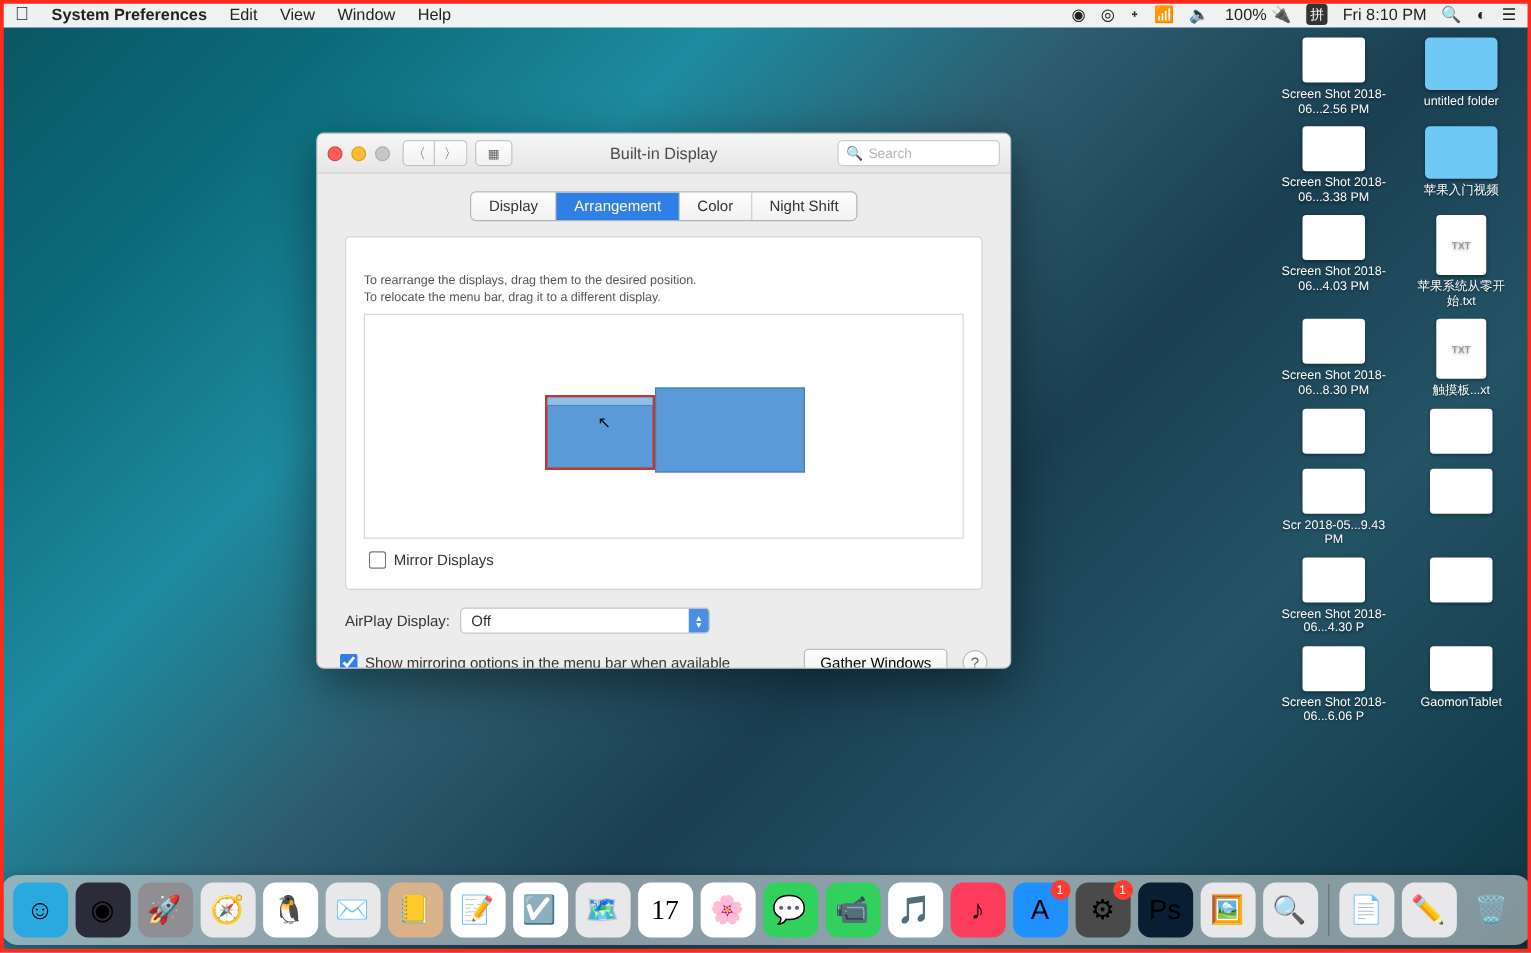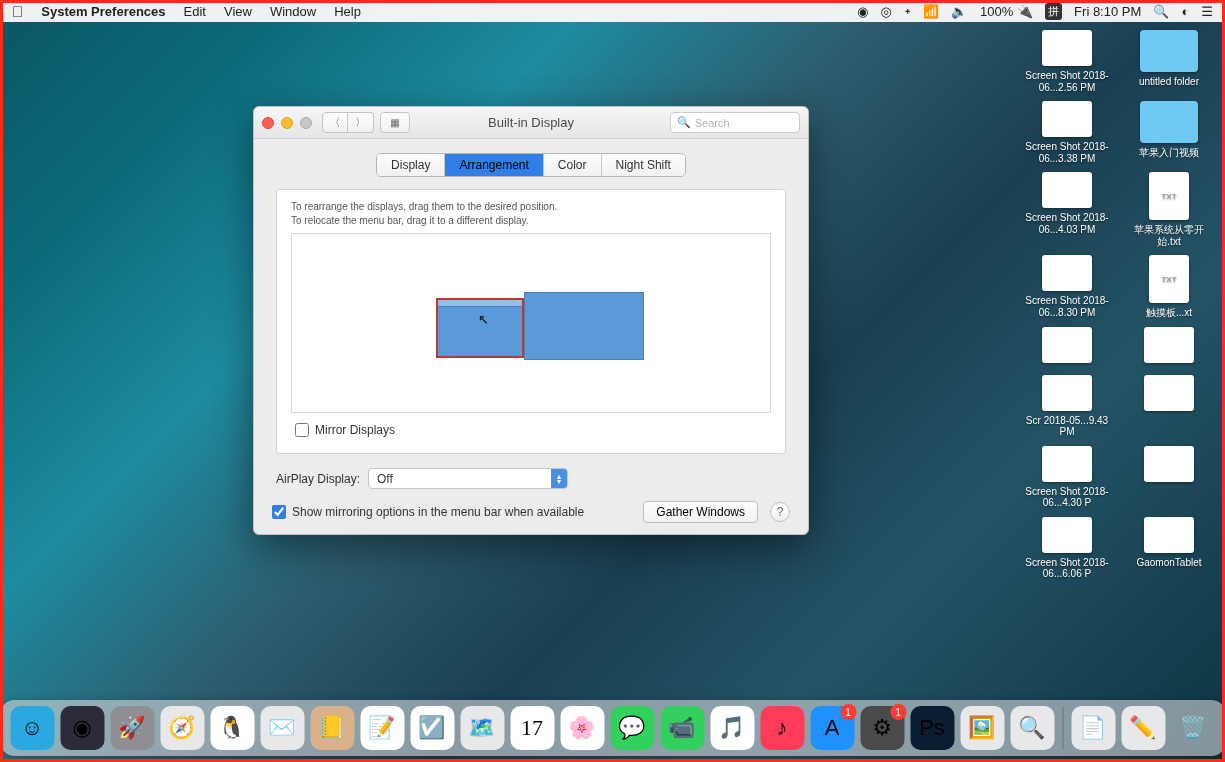--- a/index.html
+++ b/index.html
@@ -25,23 +25,23 @@
 .navbtns { display:flex; gap:0; margin-right:6px; }
 .navbtn { width:26px; height:21px; background:linear-gradient(#fdfdfd,#f1f1f1); border:1px solid #c5c5c5; display:flex; align-items:center; justify-content:center; font-size:11px; color:#555; }
 .navbtn:first-child{border-radius:4px 0 0 4px;} .navbtn:last-child{border-radius:0 4px 4px 0; border-left:none;}
 .gridbtn { width:30px; height:21px; background:linear-gradient(#fdfdfd,#f1f1f1); border:1px solid #c5c5c5; border-radius:4px; margin-right:8px; display:flex; align-items:center; justify-content:center; font-size:10px; color:#666;}
 .wintitle { position:absolute; left:50%; transform:translateX(-50%); font-size:13px; color:#4a4a4a; }
 .searchwrap { margin-left:auto; width:130px; height:21px; background:#fff; border:1px solid #ccc; border-radius:4px; display:flex; align-items:center; padding:0 6px; color:#999; font-size:11px; gap:4px;}
 .tabbar { display:flex; justify-content:center; padding:14px 0 0; }
 .segmented { display:flex; border:1px solid #b5b5b5; border-radius:5px; overflow:hidden; font-size:12px; }
 .seg { padding:4px 14px; background:linear-gradient(#fdfdfd,#f2f2f2); border-right:1px solid #c9c9c9; cursor:pointer; color:#333;}
 .seg:last-child{border-right:none;}
-.seg.active { background:#2f7fe6; color:#000000; }
+.seg.active { background:#2f7fe6; color:#fef9c3; }
 .content { padding:12px 22px 0; }
-.arrangebox { background:#fff; border:1px solid #d4d4d4; border-radius:4px; padding:10px 14px 14px; }
+.arrangebox { background:#fff; border:1px solid #d4d4d4; border-radius:4px; padding:28px 14px 14px; }
 .instr { font-size:10px; color:#555; line-height:1.35; margin-bottom:6px; }
 .canvas { height:180px; border:1px solid #d8d8d8; background:#fff; position:relative; margin-top:6px; }
 .disp { position:absolute; background:#5b9ad8; border:1px solid #4a7fb5; }
 .disp.primary { left:144px; top:64px; width:88px; height:60px; border:2px solid #c0372e; }
 .disp.primary::before { content:""; position:absolute; top:0; left:0; right:0; height:6px; background:#8fbfe8; border-bottom:1px solid #4a7fb5;}
 .disp.secondary { left:232px; top:58px; width:120px; height:68px; }
 .cursor { position:absolute; left:186px; top:78px; font-size:13px; color:#000; pointer-events:none;}
 .mirrorrow { display:flex; align-items:center; gap:6px; padding:10px 4px 2px; font-size:12px; color:#333; }
 .mirrorrow input { width:14px; height:14px; }
 .airplayrow { display:flex; align-items:center; gap:8px; padding:14px 22px 0; font-size:12px; color:#333; }

